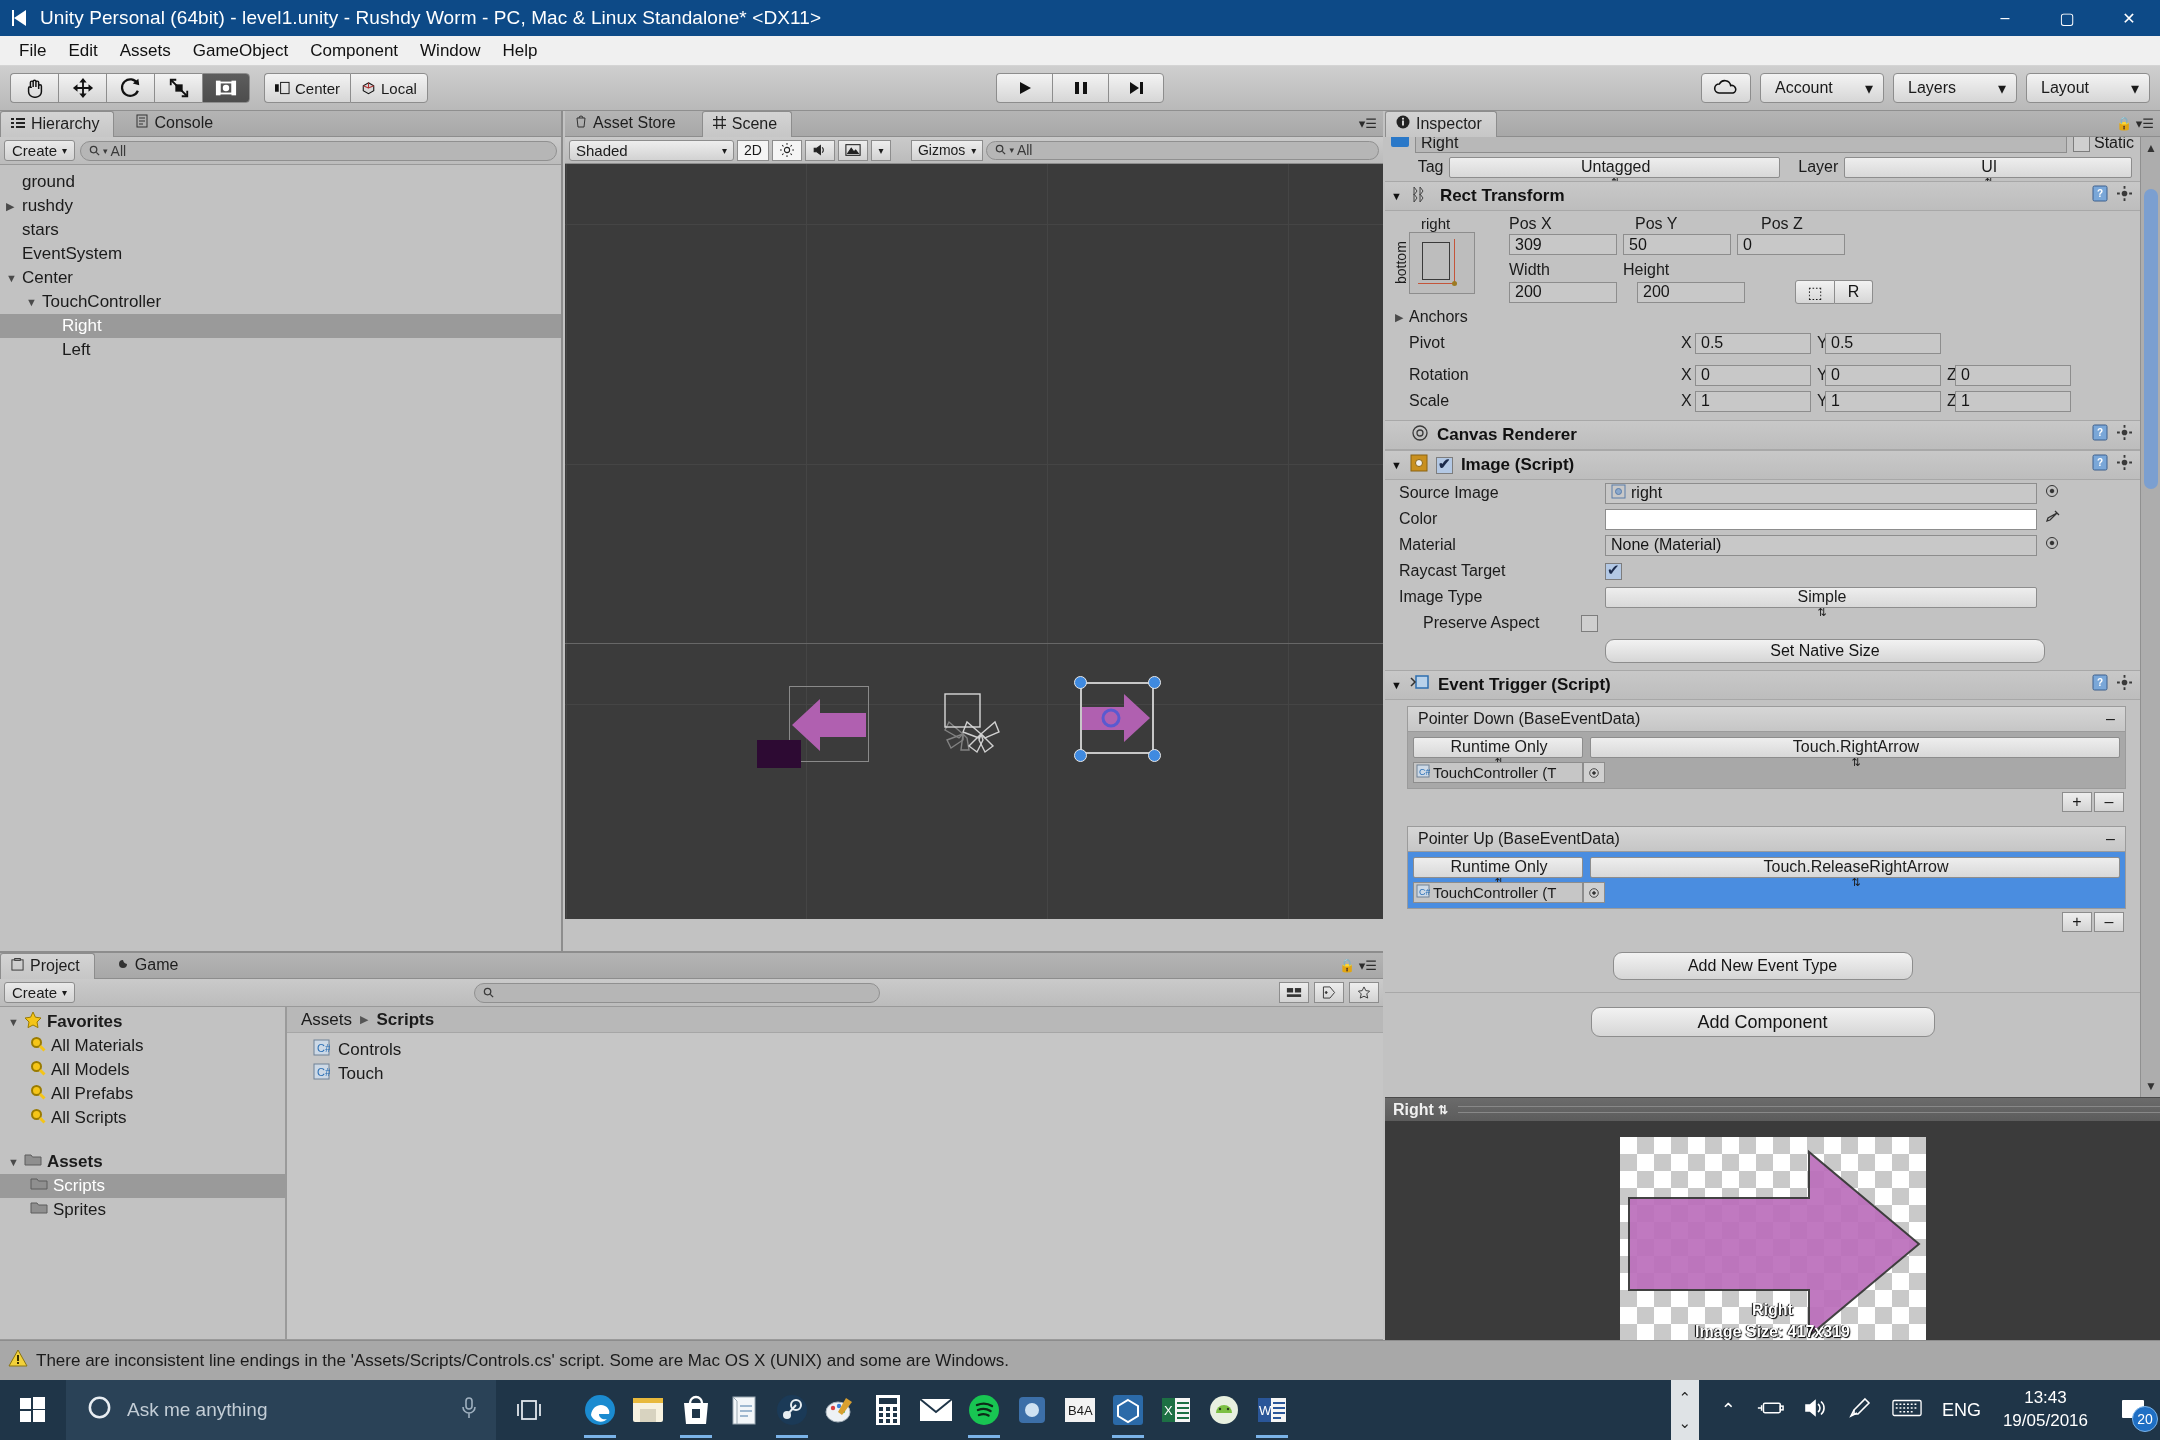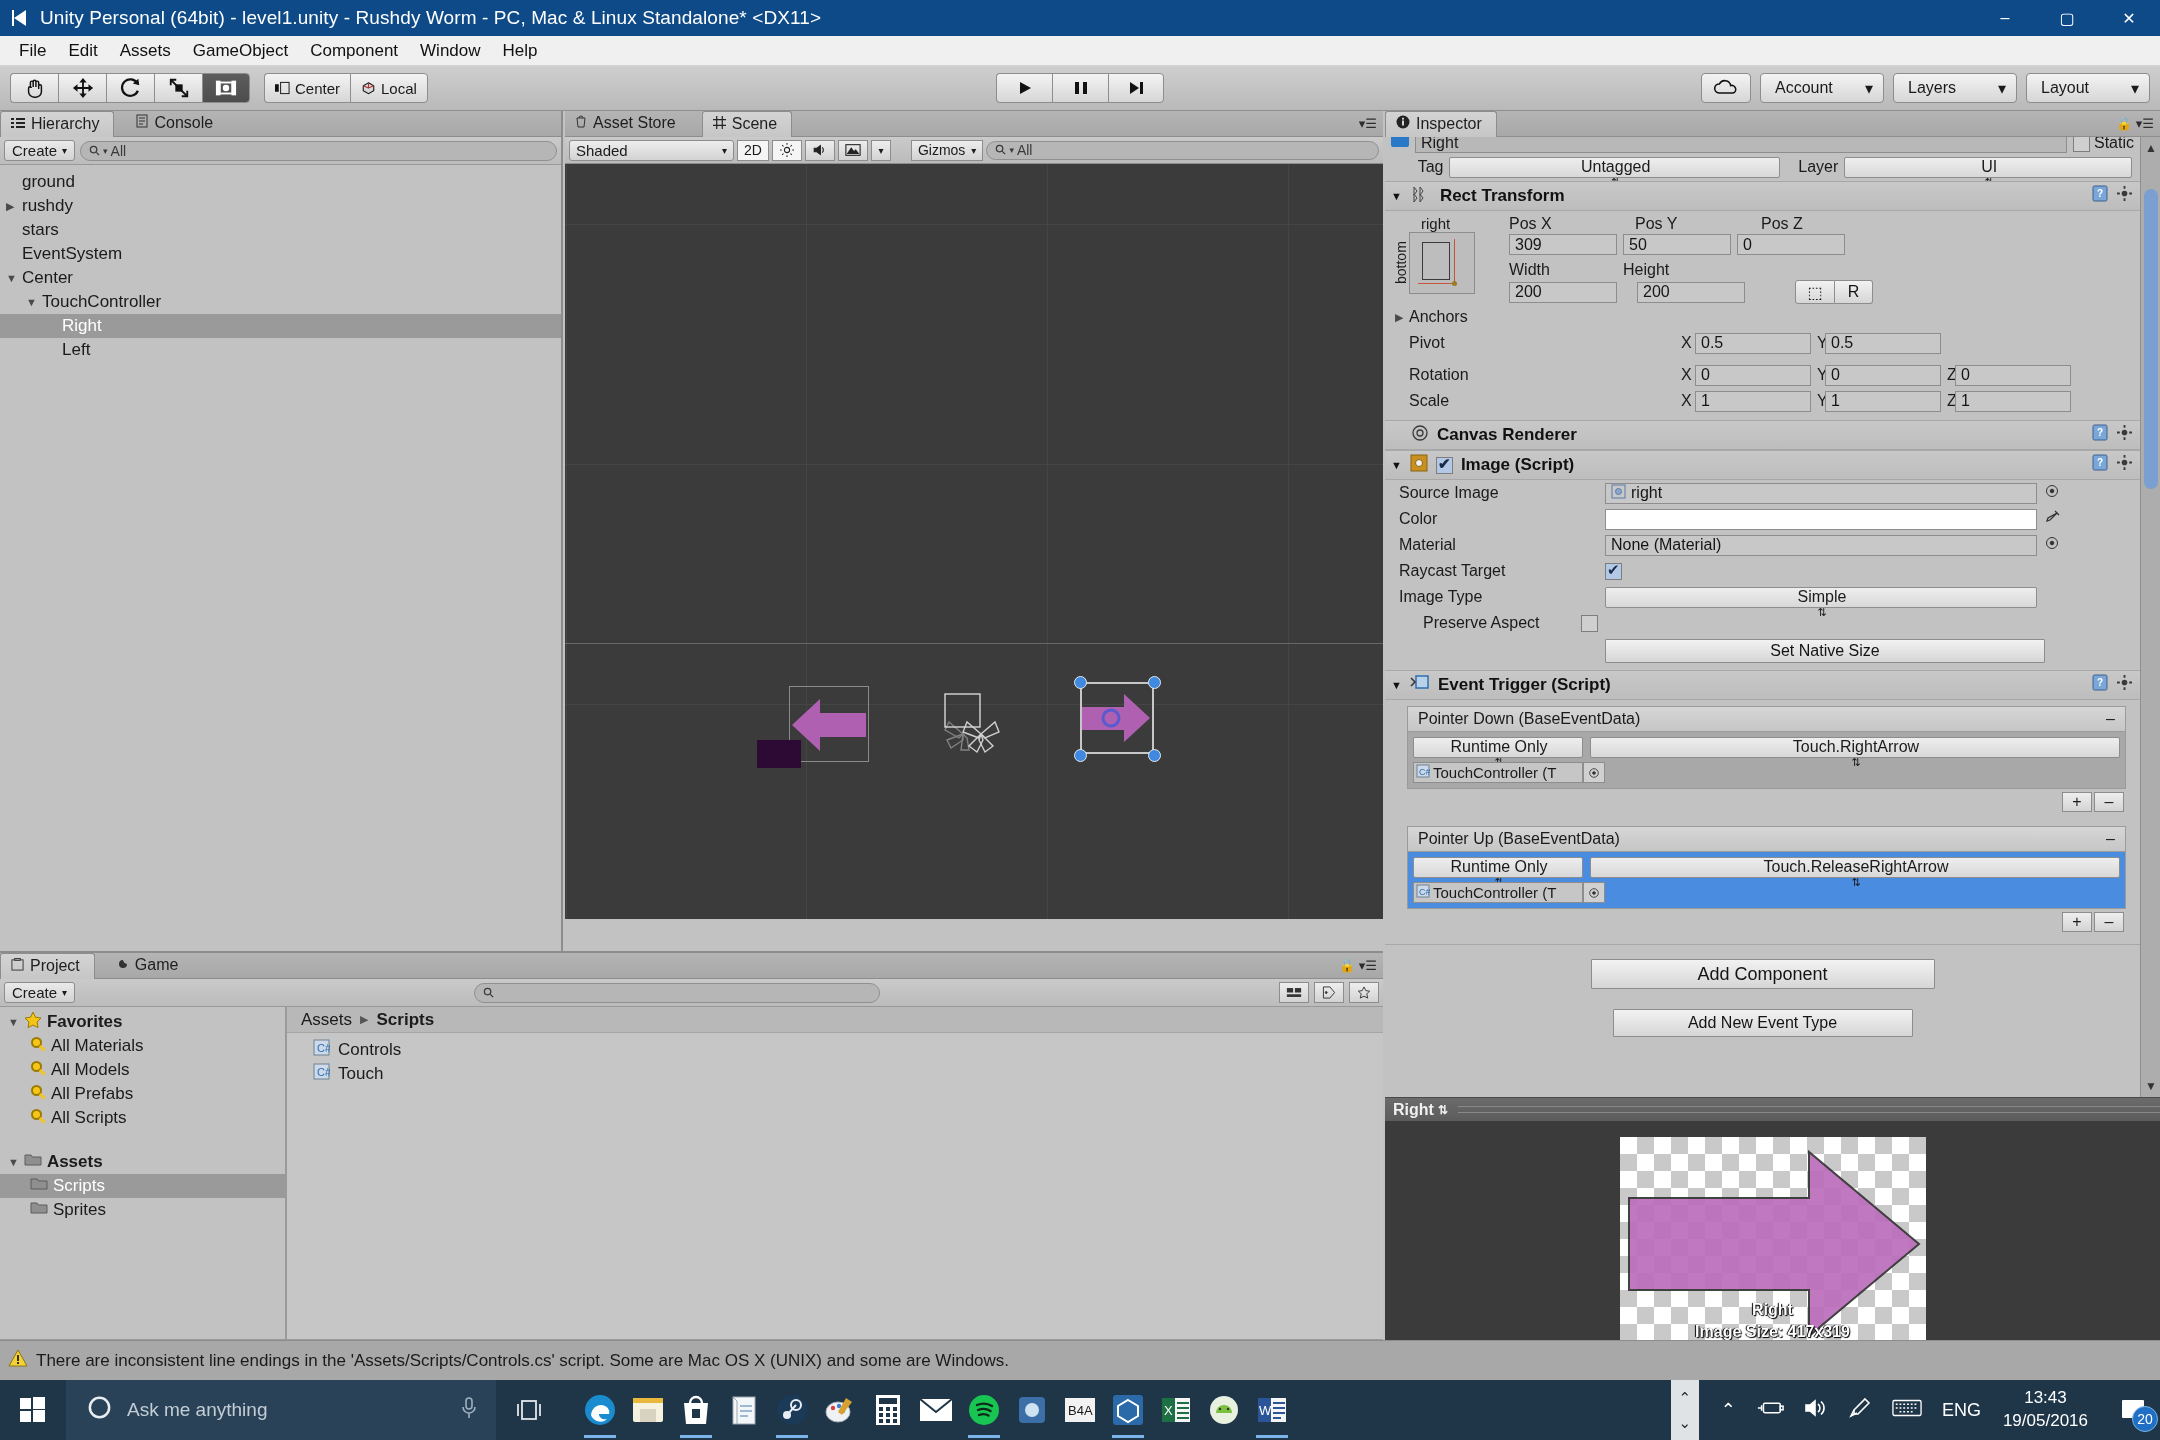--- a/index.html
+++ b/index.html
@@ -206,21 +206,21 @@
     height: 21px; background: #c8c8c8; border: 1px solid #8d8d8d; font-size: 16px;
     color: #151515; padding-left: 5px; display: flex; align-items: center;
   }
   .chk { width: 17px; height: 17px; background: #cfcfcf; border: 1px solid #7d7d7d; }
   .chk.on { background: #b3c8e4; position: relative; }
   .chk.on:after {
     content: "✔"; position: absolute; left: 1px; top: -3px; font-size: 15px; color: #1b2a4a;
   }
   .btn-wide {
     height: 24px; background: linear-gradient(#f2f2f2,#d6d6d6); border: 1px solid #8d8d8d;
-    border-radius: 1px; display: flex; align-items: center; justify-content: center;
+    border-radius: 9px; display: flex; align-items: center; justify-content: center;
     font-size: 16px; color: #141414;
   }
   .evt-box { margin: 6px 14px 0 22px; }
   .evt-hdr {
     height: 26px; background: linear-gradient(#d6d6d6,#c6c6c6); border: 1px solid #9b9b9b;
     display: flex; align-items: center; justify-content: space-between; padding: 0 10px;
     font-size: 16px; color: #1b1b1b;
   }
   .evt-entry { border: 1px solid #9b9b9b; border-top: none; background: #a8a8a8; padding: 5px; }
   .evt-entry.sel { background: #4a8de0; }
@@ -1117,25 +1117,25 @@
                 </svg>
             </div>
           </div>
         </div>
         <div class="plusminus">
           <div class="pm-btn">+</div>
           <div class="pm-btn">–</div>
         </div>
       </div>
 
+      <div style="display:flex;justify-content:center;margin-top:20px">
+        <div class="btn-wide" style="width:300px;height:28px">Add New Event Type</div>
+      </div>
       <div style="border-top:1px solid #a8a8a8;margin-top:12px;padding-top:14px;display:flex;justify-content:center">
         <div class="btn-wide" style="width:344px;height:30px;font-size:18px">Add Component</div>
-      </div>
-      <div style="display:flex;justify-content:center;margin-top:20px">
-        <div class="btn-wide" style="width:300px;height:28px">Add New Event Type</div>
       </div>
     </div>
 
     <div class="insp-scroll">
       <span class="scroll-arrow" style="top:4px">▲</span>
       <div class="scroll-thumb"></div>
       <span class="scroll-arrow" style="bottom:4px">▼</span>
     </div>
   </div>
 

